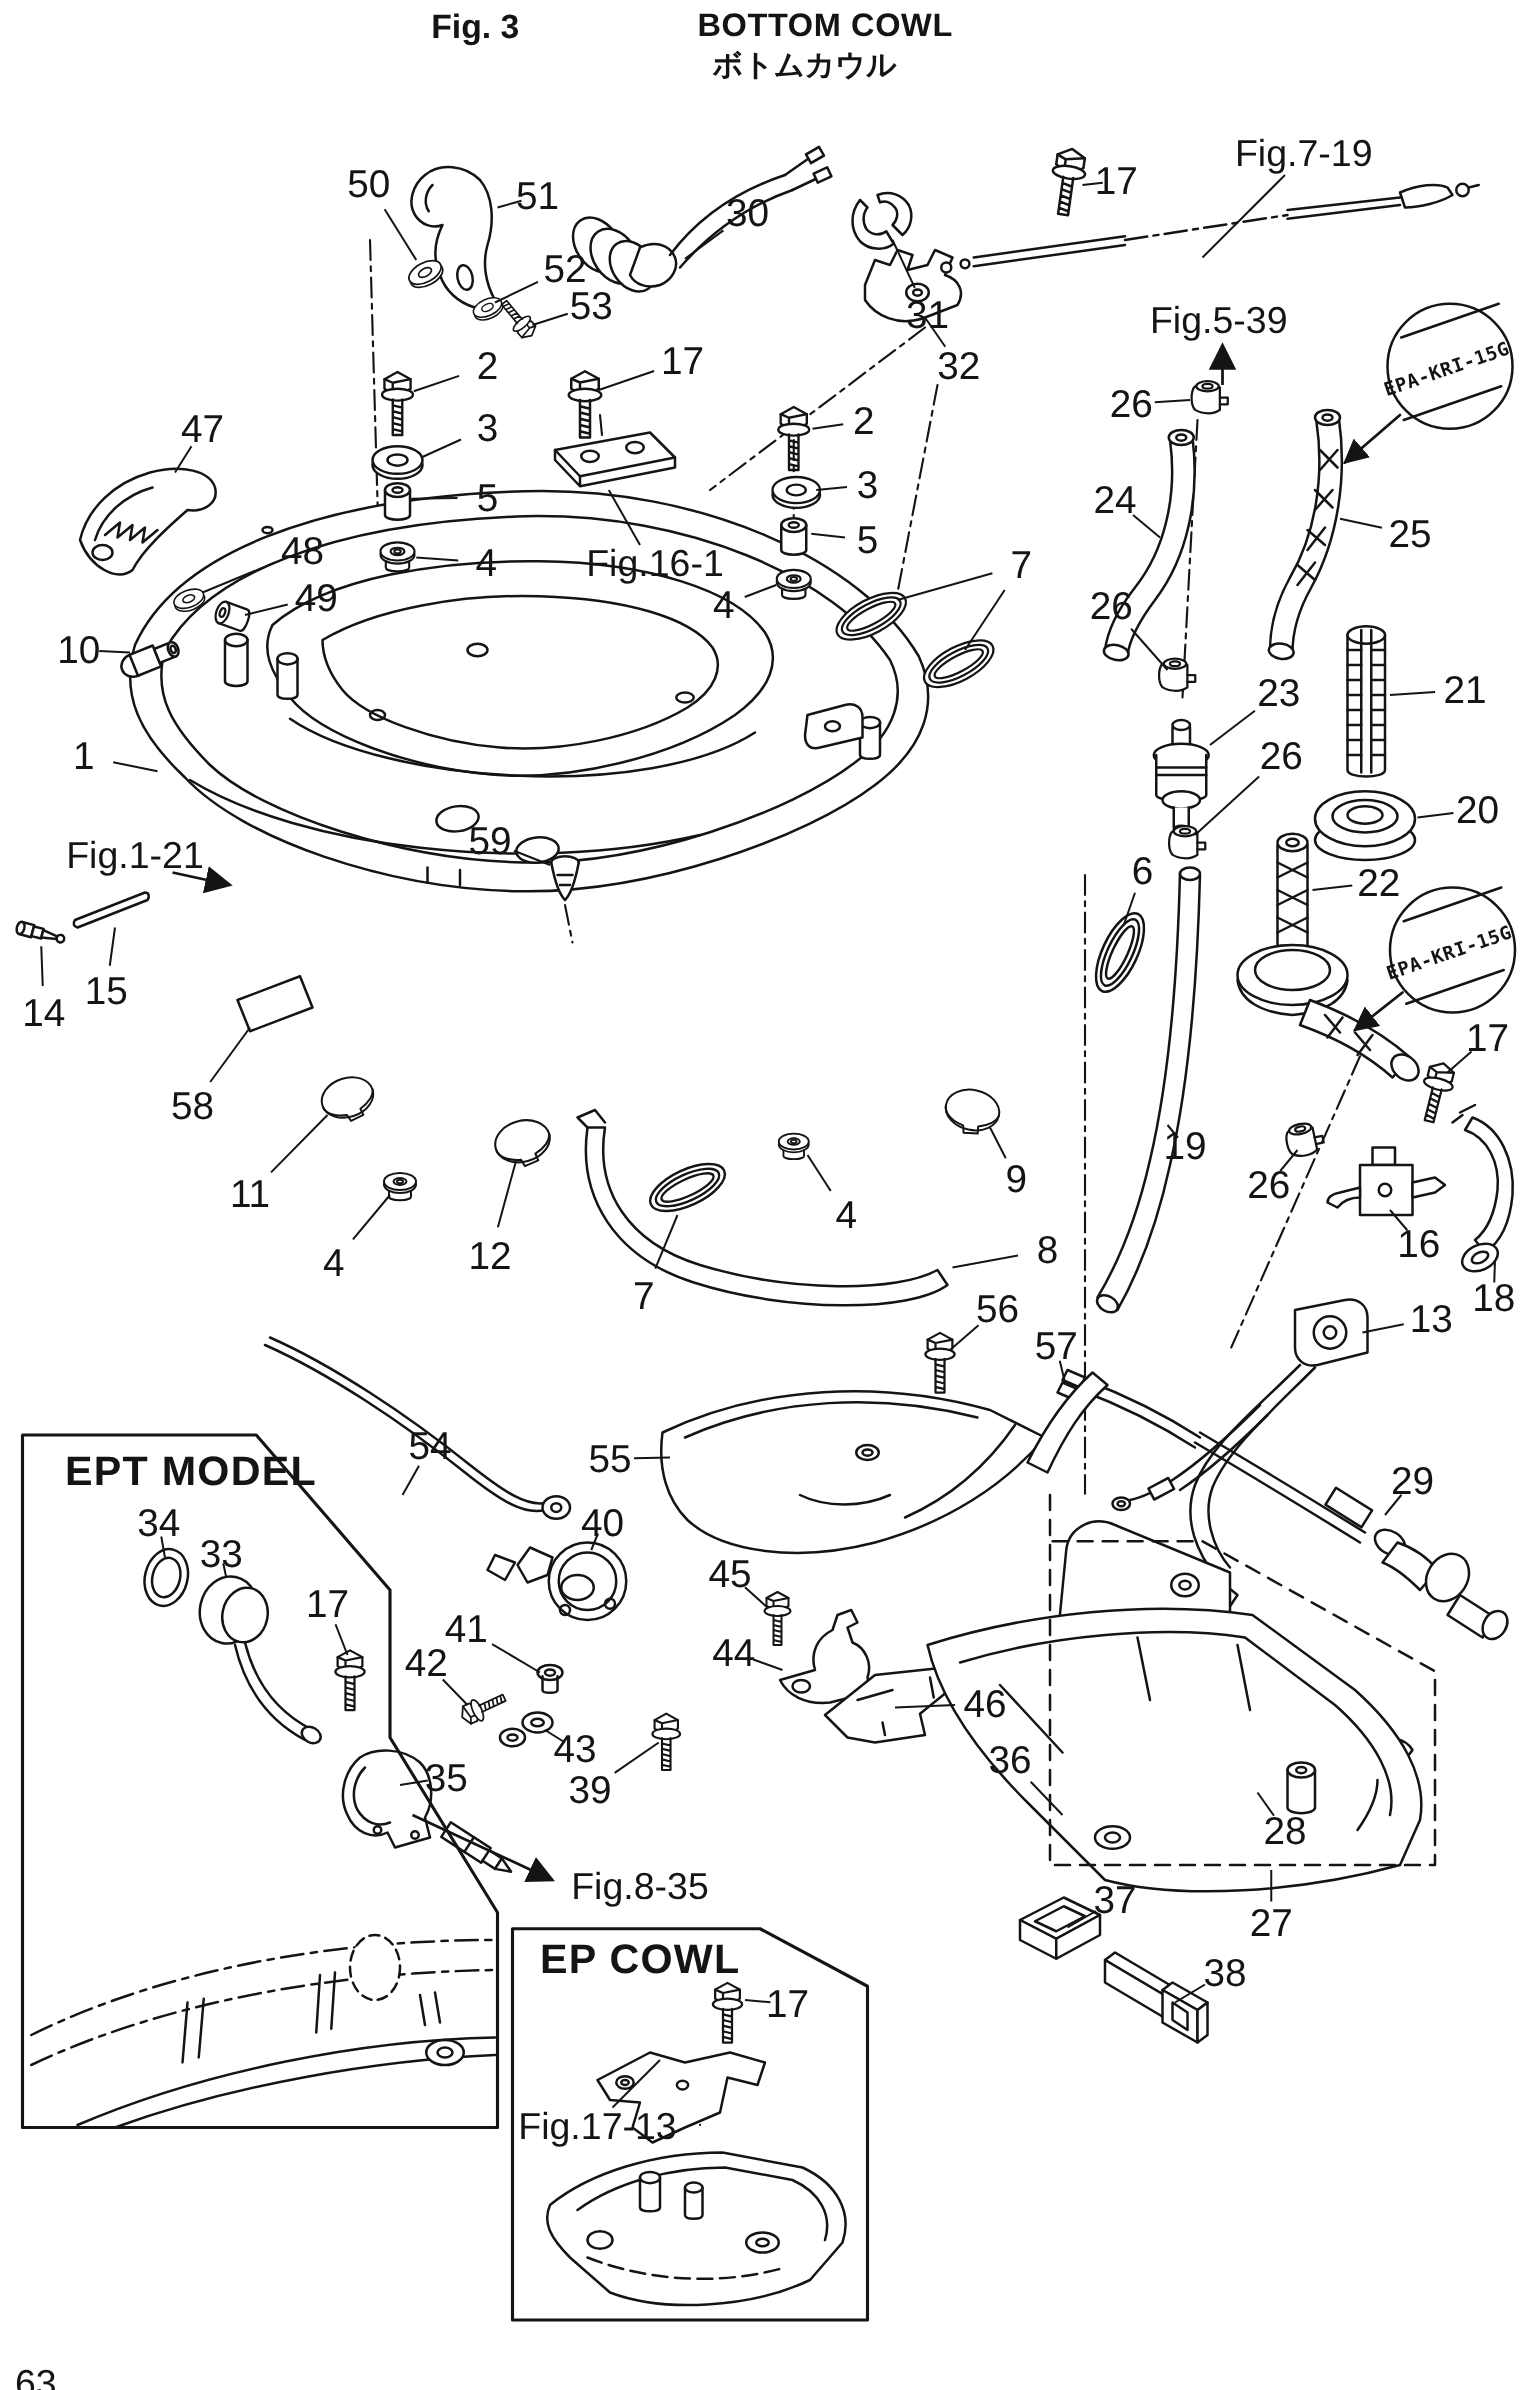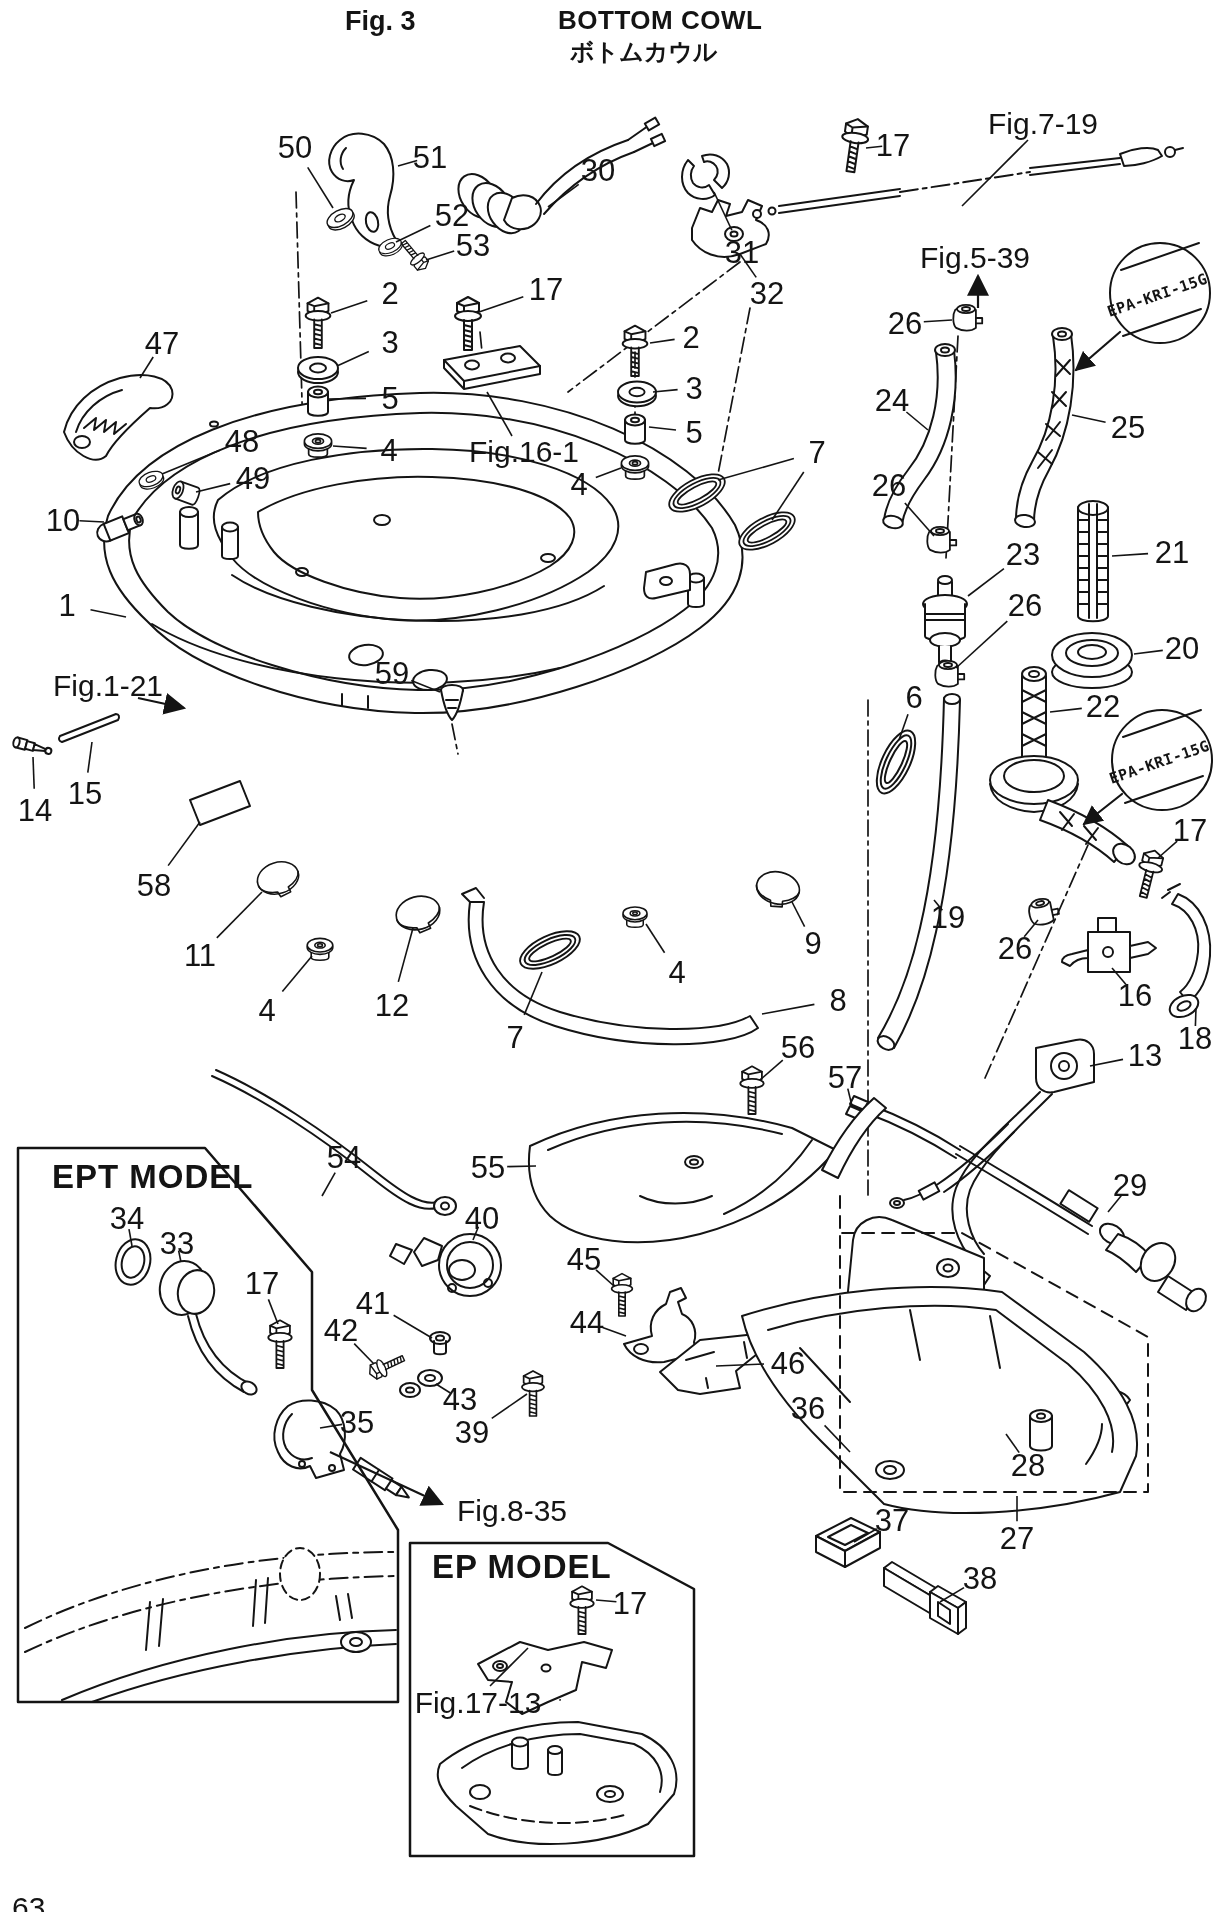--- a/index.html
+++ b/index.html
@@ -634,16 +634,16 @@
         <text x="108" y="685" text-anchor="middle" dominant-baseline="central" class="figref">Fig.1-21</text>
         <text x="512" y="1510" text-anchor="middle" dominant-baseline="central" class="figref">Fig.8-35</text>
         <text x="478" y="1702" text-anchor="middle" dominant-baseline="central" class="figref">Fig.17-13</text>
       </g>
 </svg>
 
 <div class="lbl t-fig" style="left:345px;top:6px;">Fig. 3</div>
 <div class="lbl t-en" style="left:558px;top:5px;">BOTTOM COWL</div>
 <div class="lbl t-ja" style="left:558px;top:36px;margin-left:12px;">ボトムカウル</div>
 <div class="lbl t-model" style="left:36px;top:1158px;margin-left:16px;">EPT MODEL</div>
-<div class="lbl t-model" style="left:432px;top:1548px;">EP MODEL</div>
+<div class="lbl t-model" style="left:432px;top:1548px;">EP COWL</div>
 <div class="lbl t-page" style="left:12px;top:1874px;margin-top:17px;">63</div>
 
 </div>
 
 </body></html>

